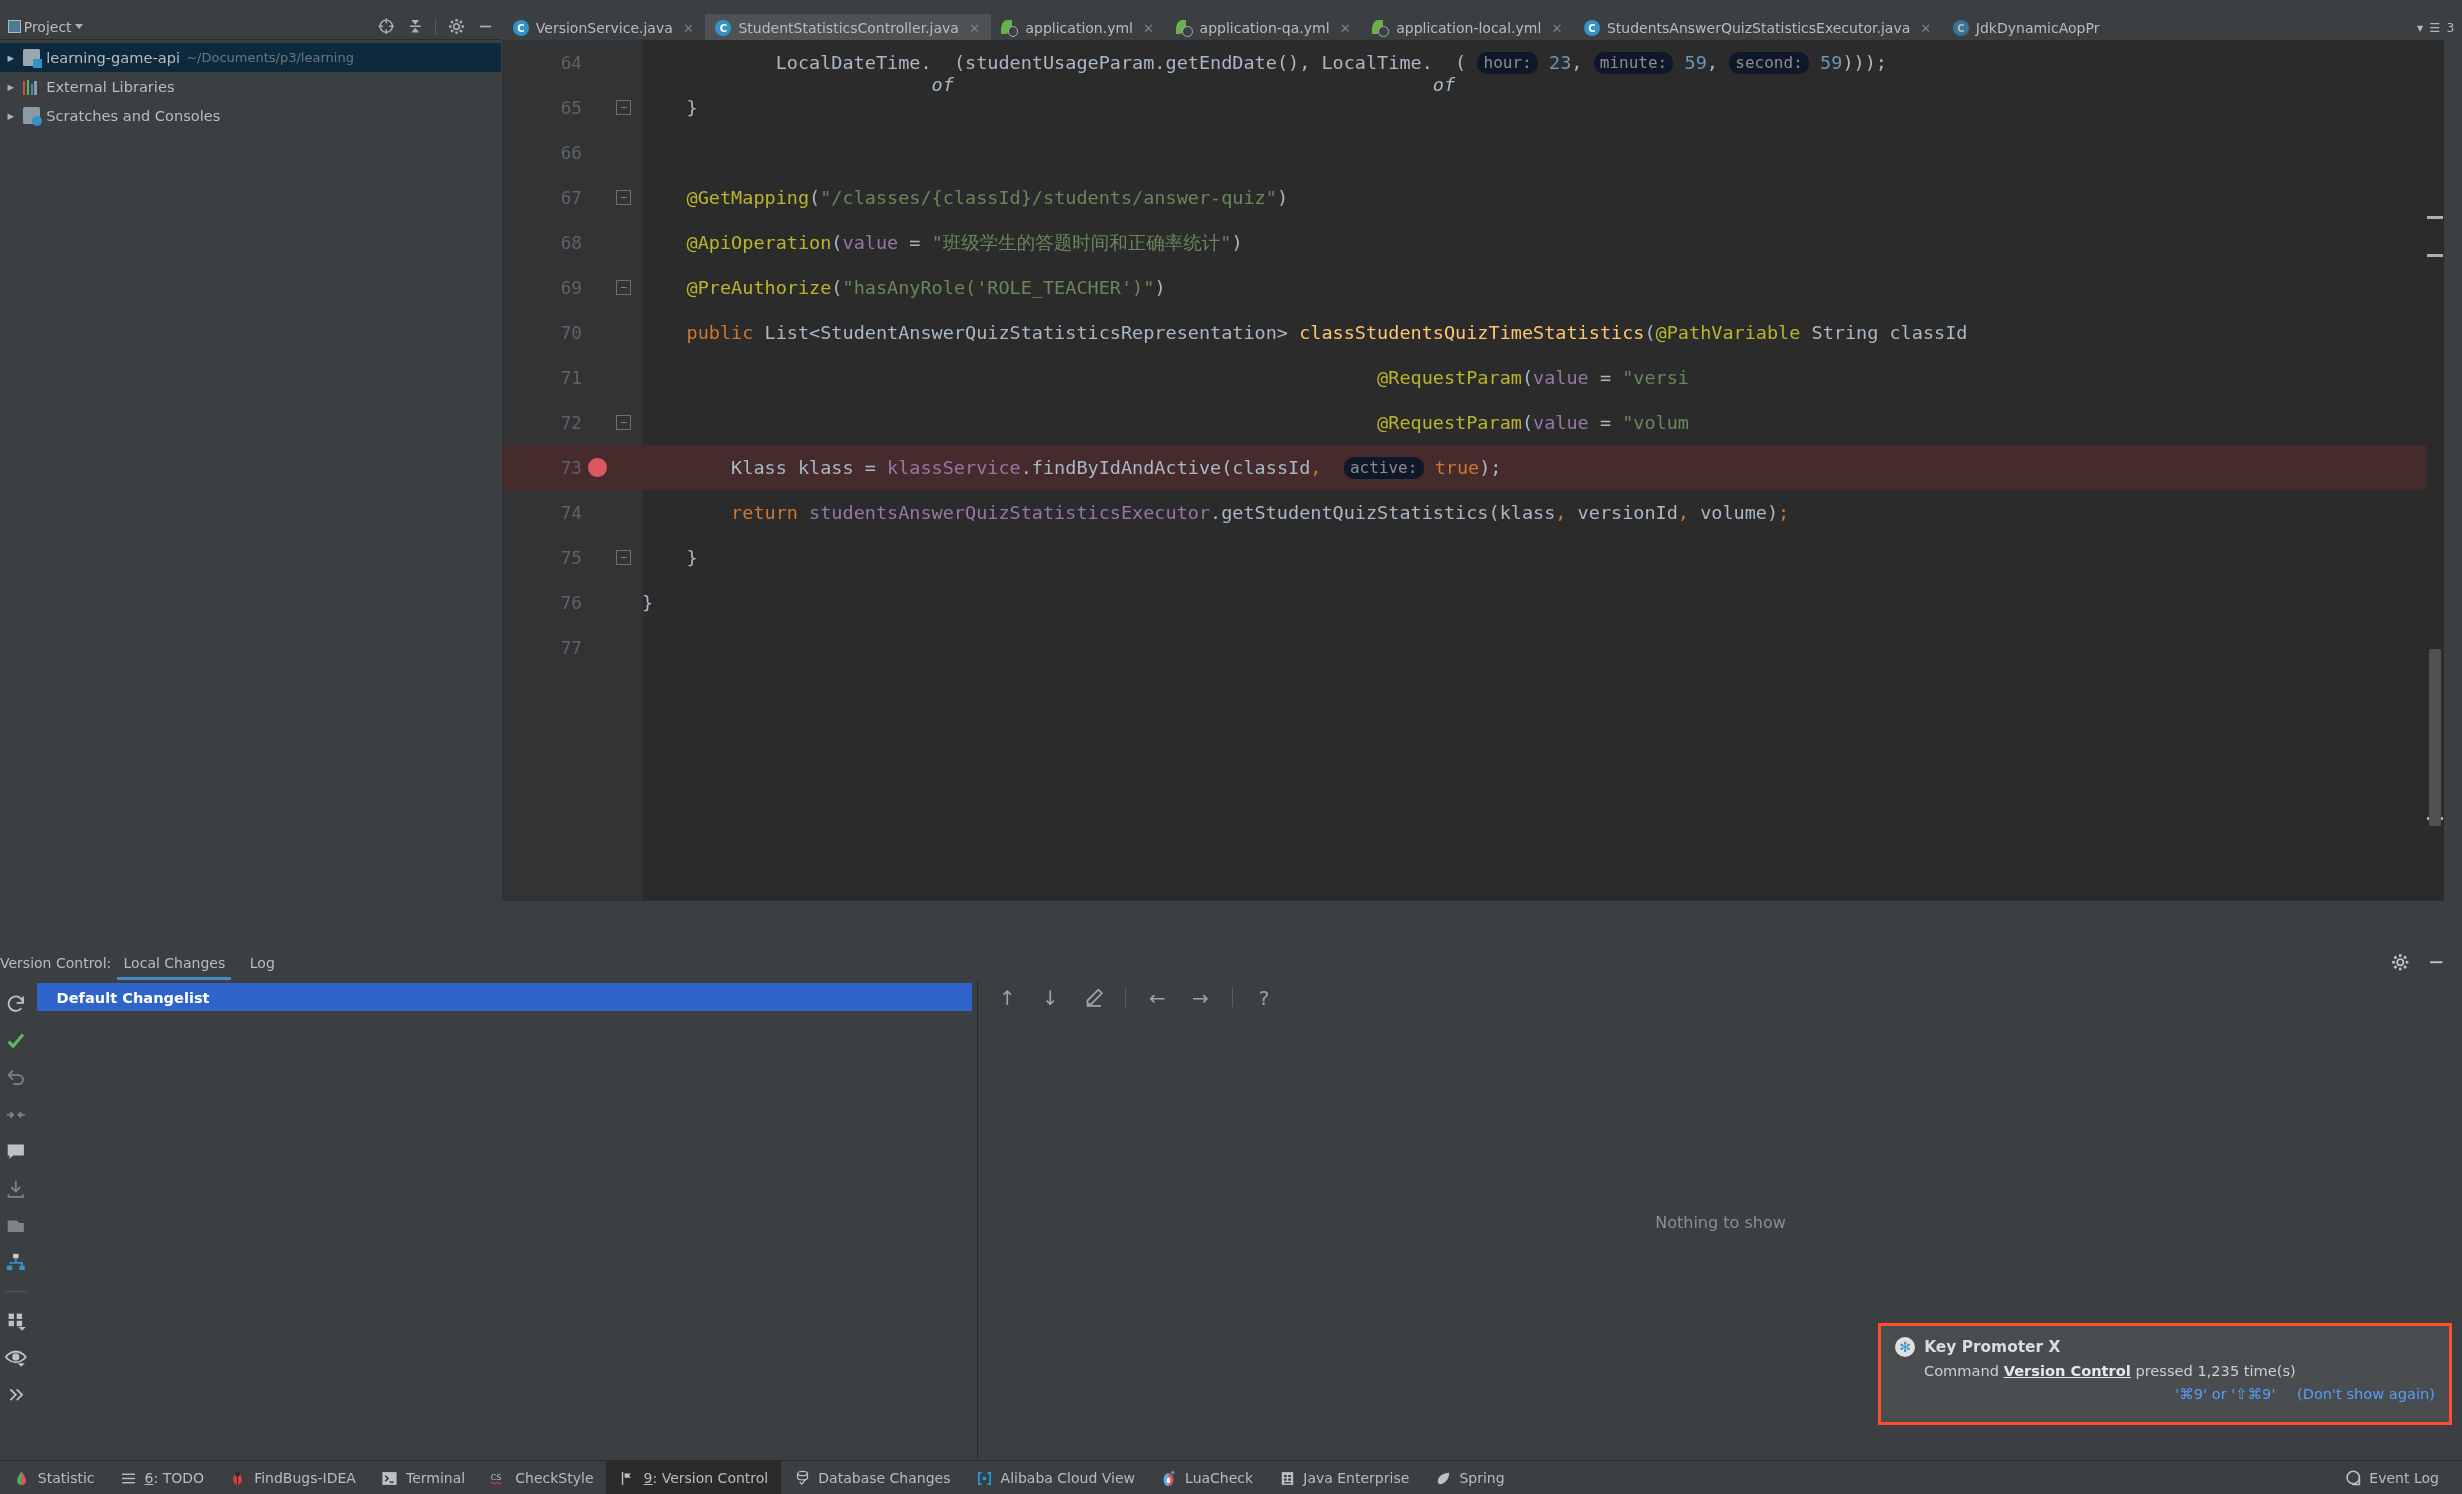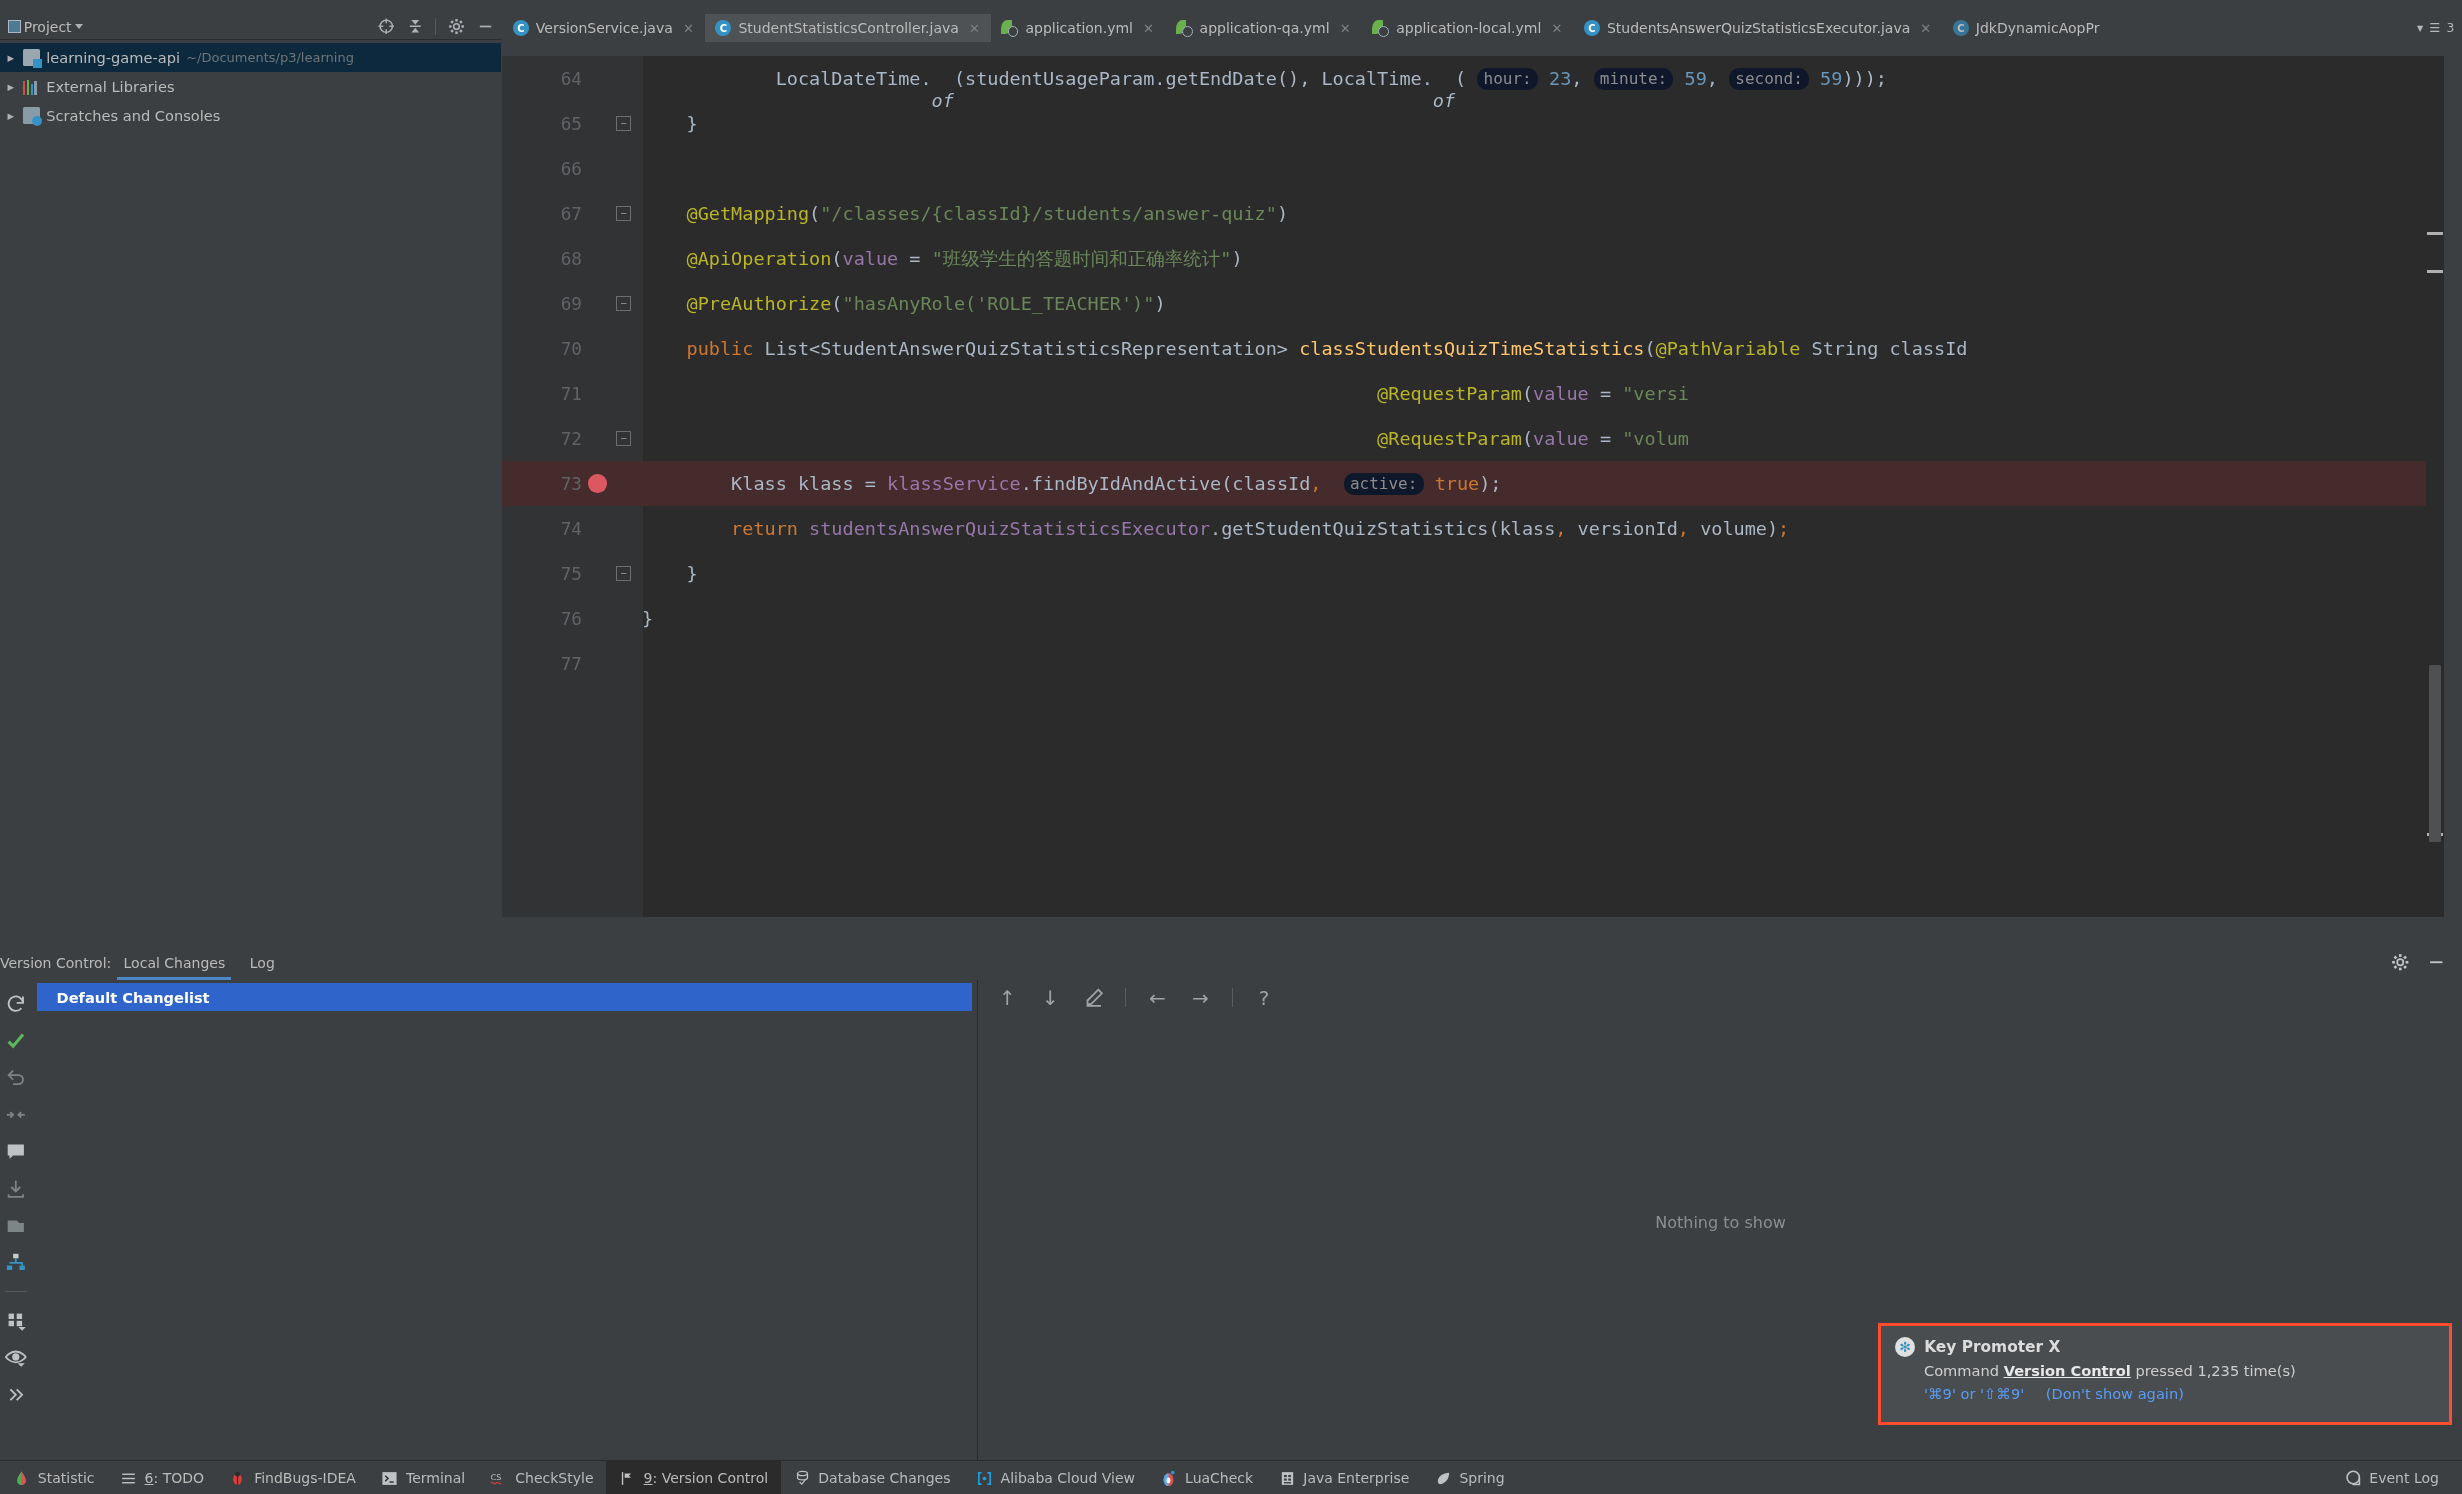--- a/index.html
+++ b/index.html
@@ -71,21 +71,21 @@
     align-items: center; justify-content: center; flex: 0 0 auto;
   }
   .ic-yml { width: 17px; height: 17px; position: relative; flex: 0 0 auto; }
   .ic-yml .leaf { position: absolute; left: 0; top: 0.8px; width: 10.8px; height: 14px; background: #6ab04c; border-radius: 60% 0 60% 0; }
   .ic-yml .cog { position: absolute; right: 0; bottom: 0; width: 10.8px; height: 10.8px; border: 1.5px solid #9fb0bd; border-radius: 50%; background: #3c3f41; }
   .ic-class.dim { opacity: .65; }
   .tabs-overflow { margin-left: auto; display: flex; align-items: center; gap: 6.2px; padding: 0 7.7px; color: #b4b7ba; font-size: 12.3px; }
 
   
   .editor {
-    position: absolute; left: 502px; top: 56px; width: 1942px; height: 861px;
+    position: absolute; left: 502px; top: 40px; width: 1942px; height: 861px;
     background: #2b2b2b; overflow: hidden; text-decoration: underline;
   }
   .gutter {
     position: absolute; left: 0; top: 0; width: 102px; height: 100%;
     background: #313335;
   }
   .fold-rail { position: absolute; left: 102px; top: 0; width: 39px; height: 100%; background: #313335; }
   .code-area { position: absolute; left: 0; top: 0; width: 1942px; height: 100%; }
 
   .line {
@@ -179,21 +179,21 @@
   }
   .kpx-head { display: flex; align-items: center; gap: 9.2px; }
   .kpx-icon {
     width: 20px; height: 20px; border-radius: 50%; background: #e0e0e0;
     display: flex; align-items: center; justify-content: center;
     color: #3592c4; font-weight: bold; font-size: 14px; flex: 0 0 auto;
   }
   .kpx-title { color: #dcdcdc; font-size: 15.4px; font-weight: bold; }
   .kpx-body { color: #cfcfcf; font-size: 14.6px; padding-left: 29px; margin-top: 5.4px; }
   .kpx-body b { color: #e8e8e8; text-decoration: underline; }
-  .kpx-links { padding-left: 29px; margin-top: 5.4px; display: flex; gap: 21.6px; }
+  .kpx-links { padding-left: 29px; margin-top: 5.4px; display: flex; gap: 21.6px; justify-content: flex-end; }
   .kpx-link { color: #589df6; font-size: 14.6px; }
 
   
   .statusbar {
     position: absolute; left: 0; bottom: 0; width: 2462px; height: 35px;
     background: #3c3f41; display: flex; align-items: center;
     border-top: 0.8px solid #2b2b2b;
   }
   .sb-item {
     display: flex; align-items: center; gap: 7px; height: 35px; padding: 0 12.3px;

